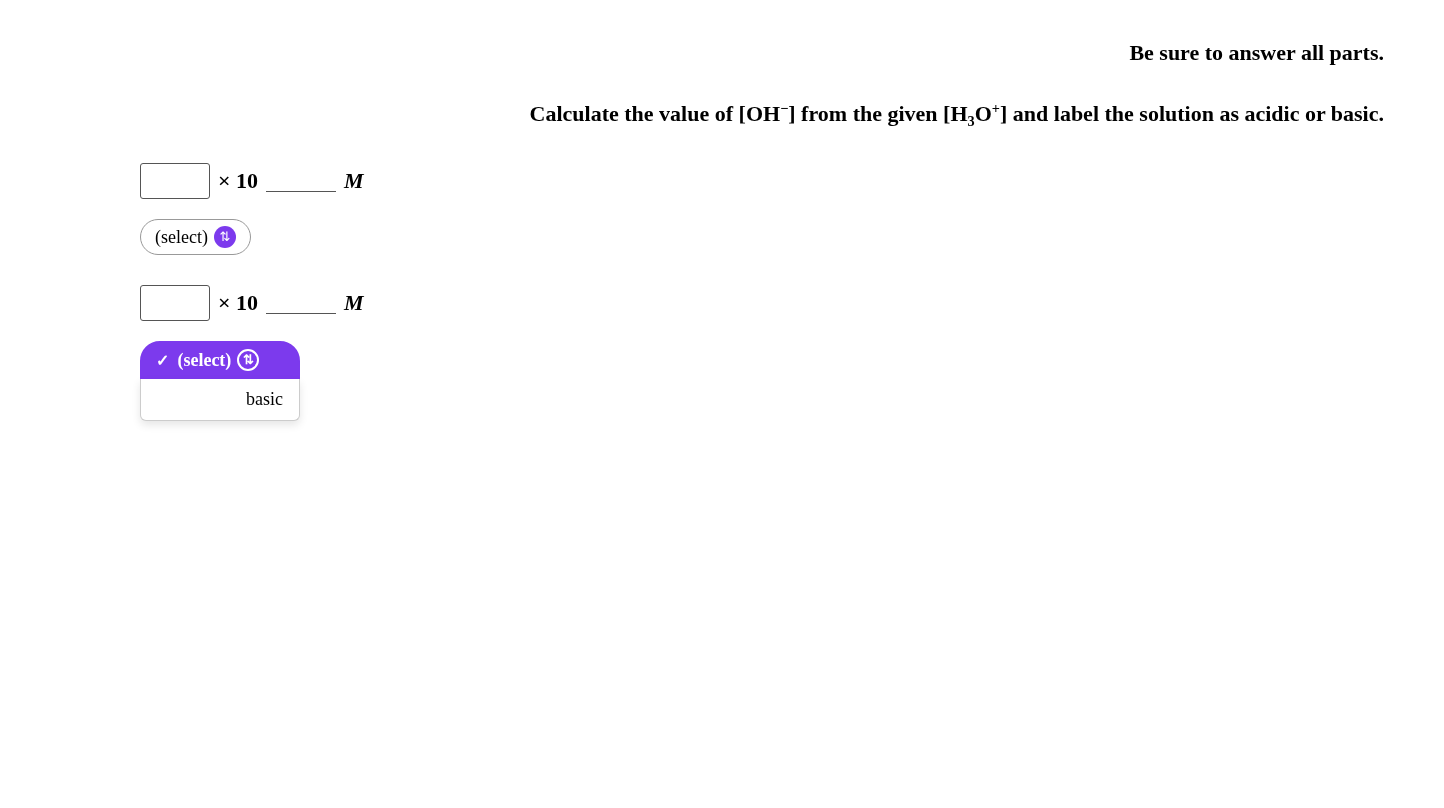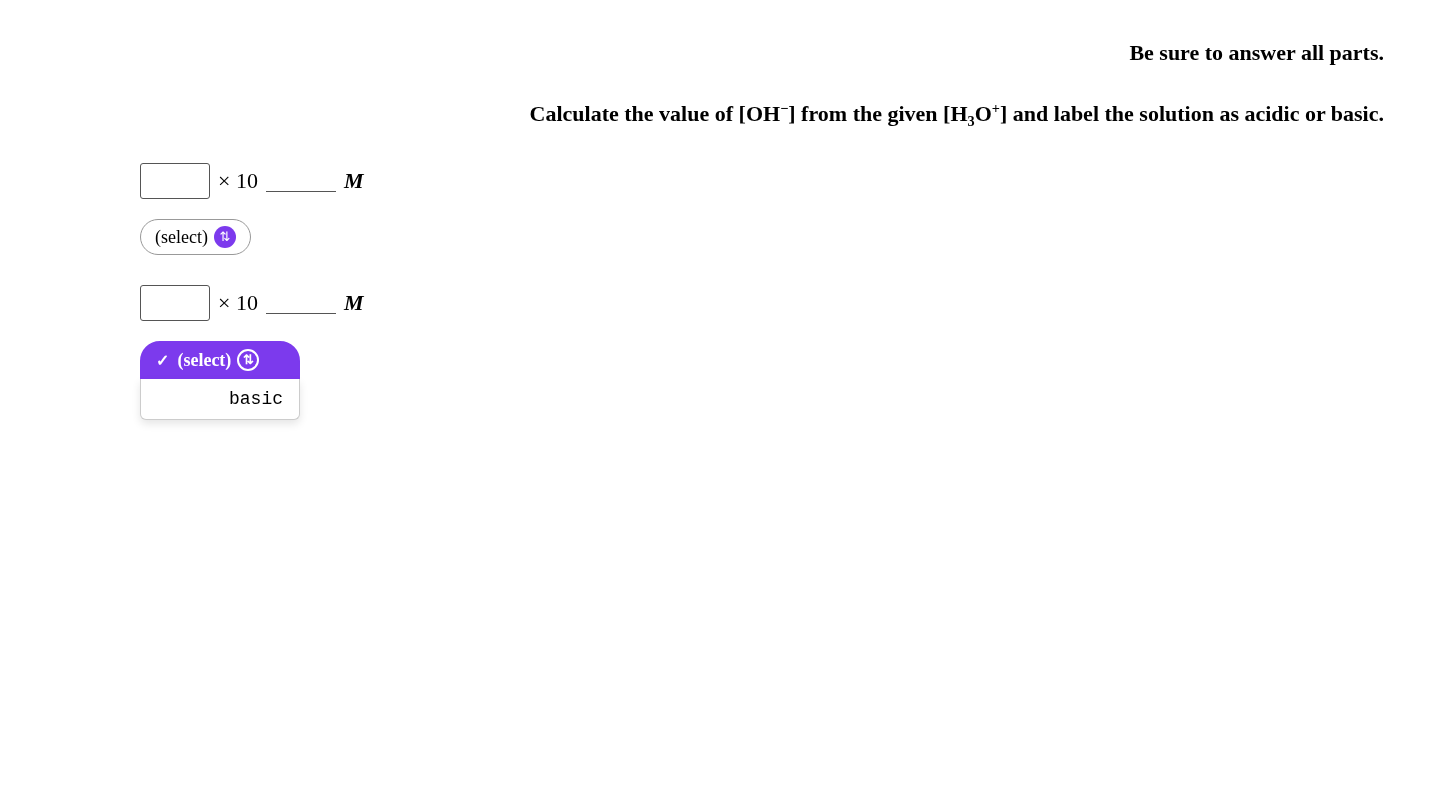--- a/index.html
+++ b/index.html
@@ -50,21 +50,21 @@
       height: 36px;
       border: 1.5px solid #555;
       border-radius: 3px;
       font-size: 18px;
       padding: 4px 6px;
       font-family: Georgia, serif;
     }
 
     .times-ten {
       font-size: 22px;
-      font-weight: normal;
+      font-weight: bold;
     }
 
     .m-label {
       font-size: 22px;
       font-style: italic;
       font-weight: bold;
     }
 
     .select-row {
       margin-left: 80px;
@@ -140,21 +140,21 @@
       border-top: none;
       background: #fff;
       border-radius: 0 0 6px 6px;
       box-shadow: 0 4px 8px rgba(0,0,0,0.1);
       z-index: 10;
     }
 
     .dropdown-item {
       padding: 10px 16px;
       font-size: 18px;
-      font-family: Liberation Mono, monospace;
+      font-family: Liberation Serif, serif;
       cursor: pointer;
     }
 
     sup {
       font-size: 0.65em;
     }
 
     sub {
       font-size: 0.65em;
     }

